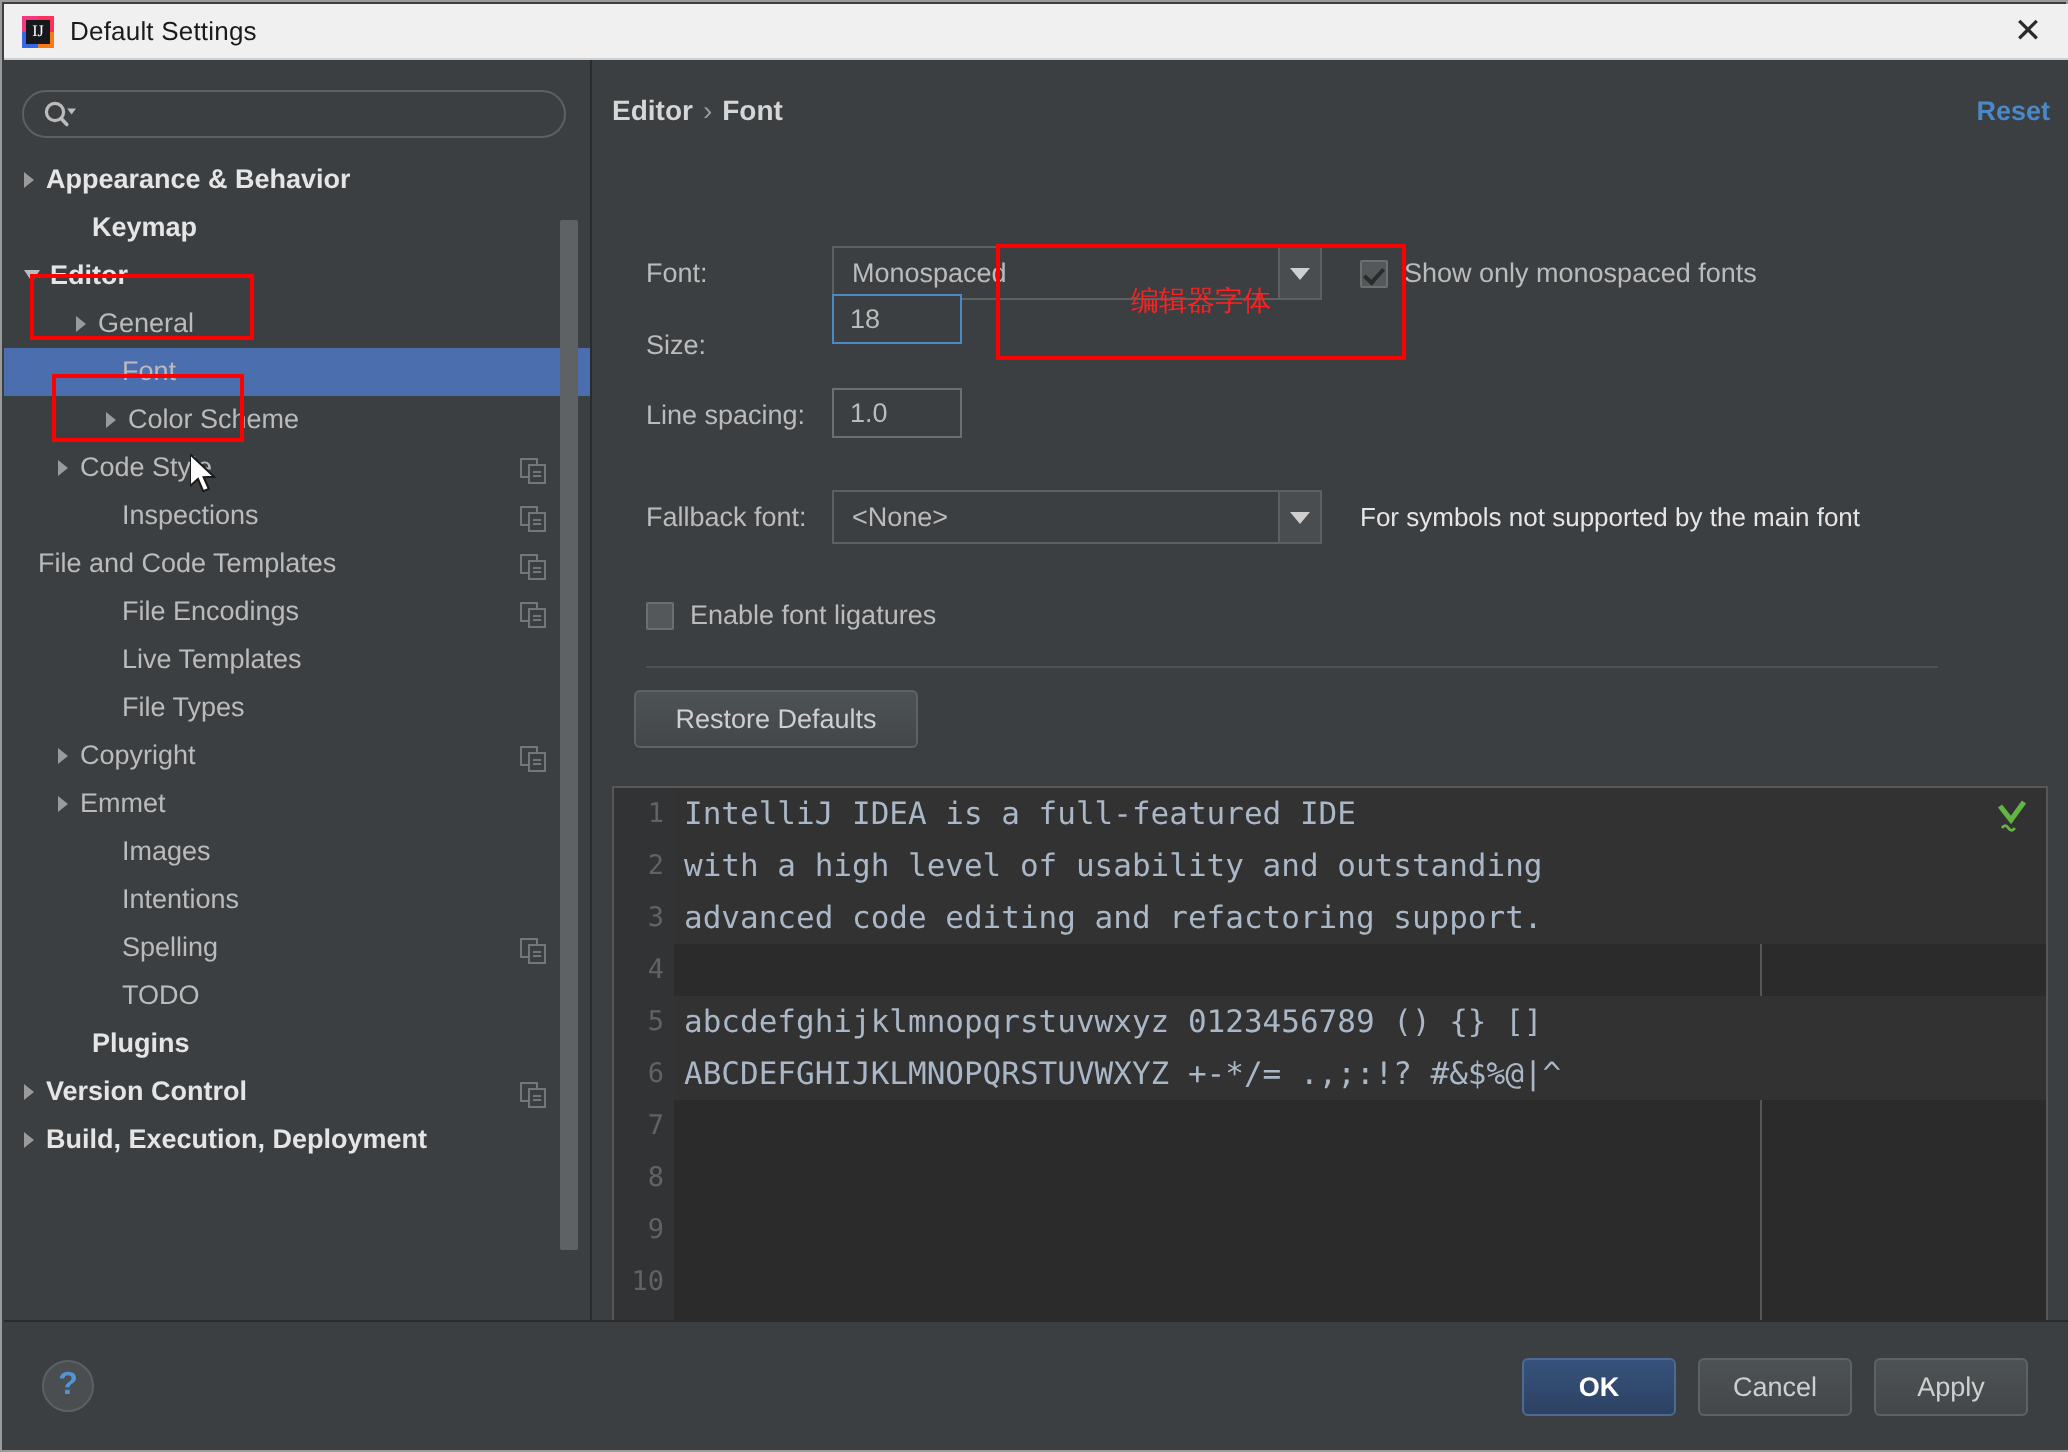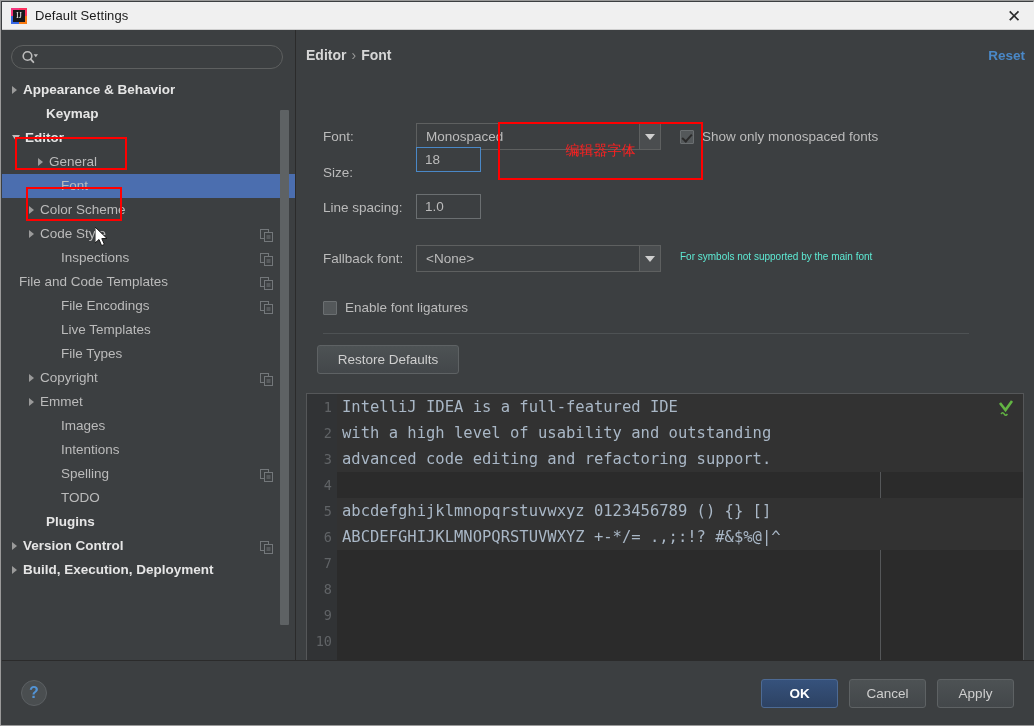--- a/index.html
+++ b/index.html
@@ -193,21 +193,21 @@
     position: absolute; left: 3px; top: 1px;
     width: 4px; height: 8px;
     border: solid #2b2b2b;
     border-width: 0 2px 2px 0;
     transform: rotate(42deg);
   }
   .chk span { color: #bbbbbb; font-size: 13.5px; }
 
   .hint {
     position: absolute;
-    color: #5eead4; font-size: 10px;
+    color: #e5e5e5; font-size: 13px;
   }
 
   .divider {
     position: absolute;
     height: 1px; background: #4e5254;
   }
 
   .btn {
     position: absolute;
     border: 1px solid #5e6264;
@@ -355,21 +355,21 @@
           <span class="tlabel">Editor</span>
         </div>
         <div class="trow" style="padding-left: 36px;">
           <span class="arrow "></span>
           <span class="tlabel">General</span>
         </div>
         <div class="trow sel" style="padding-left: 42px;">
           <span class="arrow none"></span>
           <span class="tlabel">Font</span>
         </div>
-        <div class="trow" style="padding-left: 27px;">
+        <div class="trow" style="padding-left: 27px; margin-left: 24px;">
           <span class="arrow "></span>
           <span class="tlabel">Color Scheme</span>
         </div>
         <div class="trow" style="padding-left: 27px;">
           <span class="arrow "></span>
           <span class="tlabel">Code Style</span>
           <span class="copyico"><svg width="14" height="14" viewBox="0 0 14 14">
               <rect x="0.5" y="0.5" width="8" height="9" fill="none" stroke="#7d8184"></rect>
               <rect x="4.5" y="3.5" width="8" height="9" fill="#3c3f41" stroke="#7d8184"></rect>
               <line x1="6.5" y1="7" x2="10.5" y2="7" stroke="#7d8184"></line>

